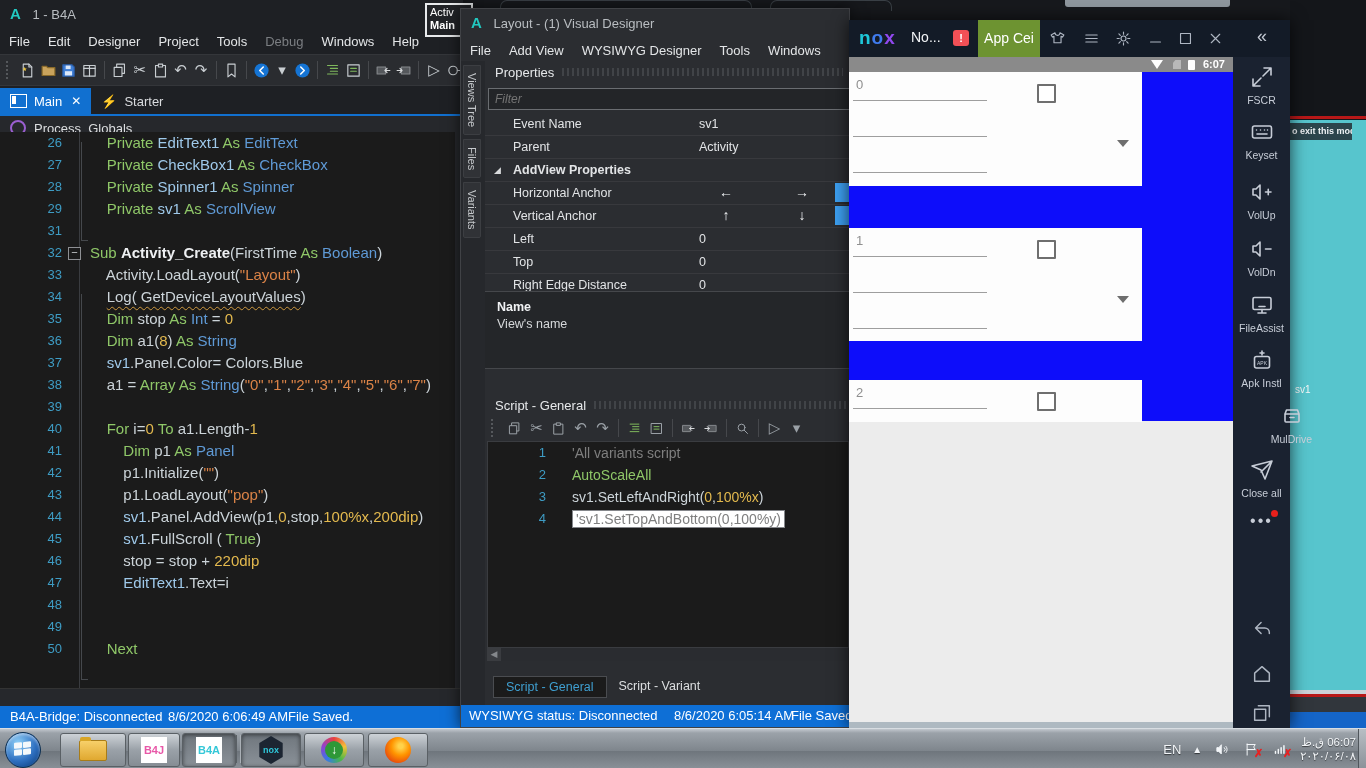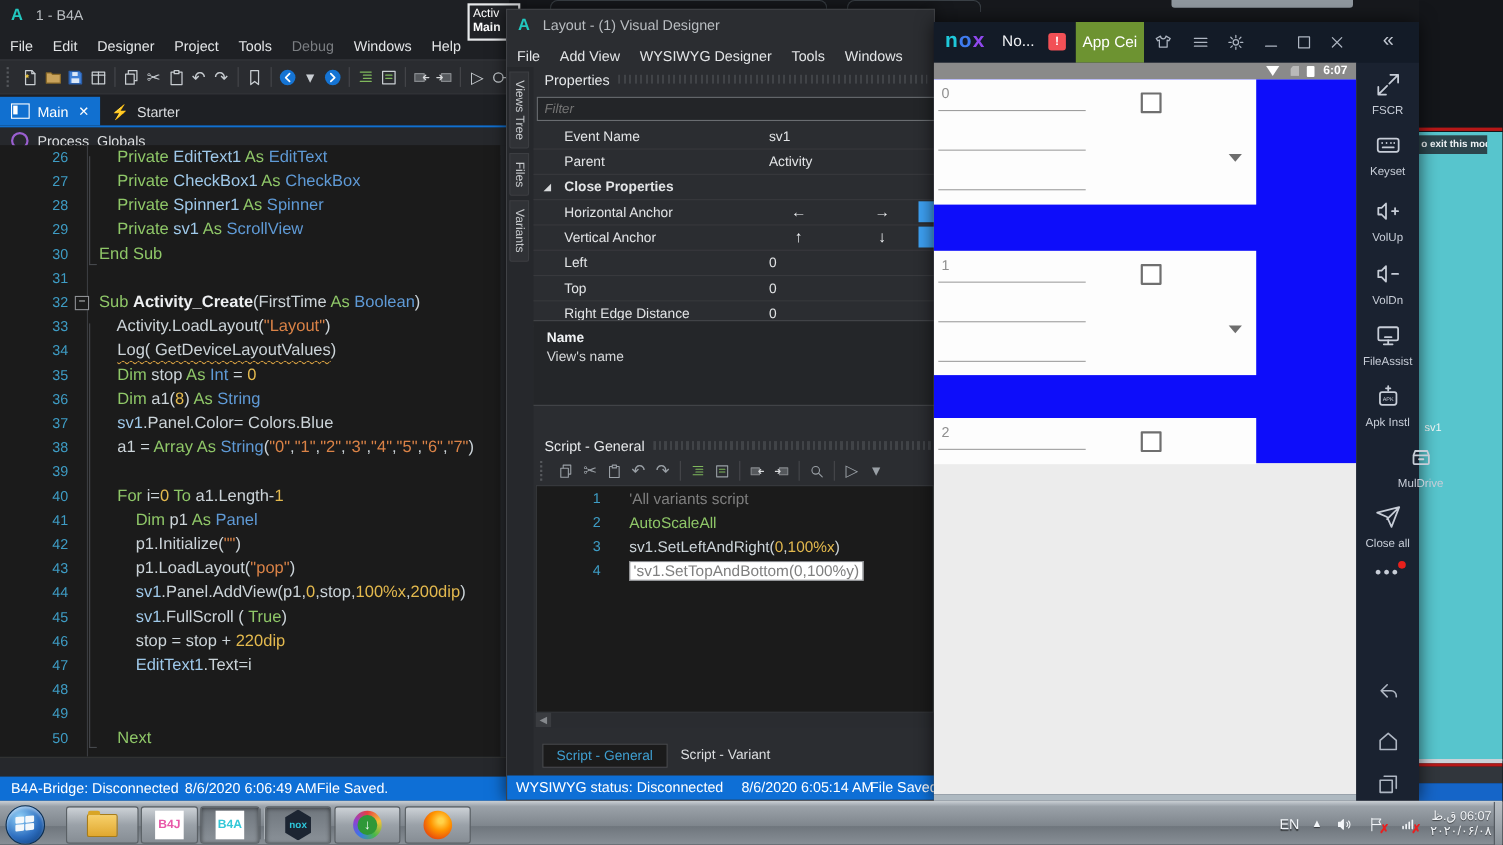--- a/index.html
+++ b/index.html
@@ -331,21 +331,20 @@
       <span class="globeico"></span>
       <span>Process_Globals</span>
     </div>
     <div id="code-main" class="abs">
       <div class="scopeline" style="left:81px;top:10px;height:98px;"></div>
       <div class="scopeline" style="left:81px;top:162px;height:385px;"></div>
     <div class="cline"><span class="lnum">26</span><span class="ltext"><span class="tk-ind">    </span><span class="tk-kw">Private</span><span class="tk-pl"> </span><span class="tk-vw">EditText1</span><span class="tk-pl"> </span><span class="tk-kw">As</span><span class="tk-pl"> </span><span class="tk-ty">EditText</span></span></div>
         <div class="cline"><span class="lnum">27</span><span class="ltext"><span class="tk-ind">    </span><span class="tk-kw">Private</span><span class="tk-pl"> </span><span class="tk-vw">CheckBox1</span><span class="tk-pl"> </span><span class="tk-kw">As</span><span class="tk-pl"> </span><span class="tk-ty">CheckBox</span></span></div>
         <div class="cline"><span class="lnum">28</span><span class="ltext"><span class="tk-ind">    </span><span class="tk-kw">Private</span><span class="tk-pl"> </span><span class="tk-vw">Spinner1</span><span class="tk-pl"> </span><span class="tk-kw">As</span><span class="tk-pl"> </span><span class="tk-ty">Spinner</span></span></div>
         <div class="cline"><span class="lnum">29</span><span class="ltext"><span class="tk-ind">    </span><span class="tk-kw">Private</span><span class="tk-pl"> </span><span class="tk-vw">sv1</span><span class="tk-pl"> </span><span class="tk-kw">As</span><span class="tk-pl"> </span><span class="tk-ty">ScrollView</span></span></div>
-        <div class="cline"><span class="lnum">30</span><span class="ltext"><span class="tk-kw">End Sub</span></span></div>
         <div class="cline"><span class="lnum">31</span><span class="ltext"></span></div>
         <div class="cline"><span class="lnum">32</span><span class="fold">−</span><span class="ltext"><span class="tk-kw">Sub</span><span class="tk-pl"> </span><span class="tk-bd">Activity_Create</span><span class="tk-pl">(FirstTime </span><span class="tk-kw">As</span><span class="tk-pl"> </span><span class="tk-ty">Boolean</span><span class="tk-pl">)</span></span></div>
         <div class="cline"><span class="lnum">33</span><span class="ltext"><span class="tk-ind">    </span><span class="tk-pl">Activity.LoadLayout(</span><span class="tk-st">"Layout"</span><span class="tk-pl">)</span></span></div>
         <div class="cline"><span class="lnum">34</span><span class="ltext"><span class="tk-ind">    </span><span class="tk-sq">Log( GetDeviceLayoutValues</span><span class="tk-pl">)</span></span></div>
         <div class="cline"><span class="lnum">35</span><span class="ltext"><span class="tk-ind">    </span><span class="tk-kw">Dim</span><span class="tk-pl"> stop </span><span class="tk-kw">As</span><span class="tk-pl"> </span><span class="tk-ty">Int</span><span class="tk-pl"> = </span><span class="tk-nu">0</span></span></div>
         <div class="cline"><span class="lnum">36</span><span class="ltext"><span class="tk-ind">    </span><span class="tk-kw">Dim</span><span class="tk-pl"> a1(</span><span class="tk-nu">8</span><span class="tk-pl">) </span><span class="tk-kw">As</span><span class="tk-pl"> </span><span class="tk-ty">String</span></span></div>
         <div class="cline"><span class="lnum">37</span><span class="ltext"><span class="tk-ind">    </span><span class="tk-vw">sv1</span><span class="tk-pl">.Panel.Color= Colors.Blue</span></span></div>
         <div class="cline"><span class="lnum">38</span><span class="ltext"><span class="tk-ind">    </span><span class="tk-pl">a1 = </span><span class="tk-kw">Array</span><span class="tk-pl"> </span><span class="tk-kw">As</span><span class="tk-pl"> </span><span class="tk-ty">String</span><span class="tk-pl">(</span><span class="tk-st">"0"</span><span class="tk-pl">,</span><span class="tk-st">"1"</span><span class="tk-pl">,</span><span class="tk-st">"2"</span><span class="tk-pl">,</span><span class="tk-st">"3"</span><span class="tk-pl">,</span><span class="tk-st">"4"</span><span class="tk-pl">,</span><span class="tk-st">"5"</span><span class="tk-pl">,</span><span class="tk-st">"6"</span><span class="tk-pl">,</span><span class="tk-st">"7"</span><span class="tk-pl">)</span></span></div>
         <div class="cline"><span class="lnum">39</span><span class="ltext"></span></div>
         <div class="cline"><span class="lnum">40</span><span class="ltext"><span class="tk-ind">    </span><span class="tk-kw">For</span><span class="tk-pl"> i=</span><span class="tk-nu">0</span><span class="tk-pl"> </span><span class="tk-kw">To</span><span class="tk-pl"> a1.Length-</span><span class="tk-nu">1</span></span></div>
@@ -401,21 +400,21 @@
         <div class="prow">
           <span class="plabel">Event Name</span>
           <span class="pvalue">sv1</span>
         </div>
         <div class="prow">
           <span class="plabel">Parent</span>
           <span class="pvalue">Activity</span>
         </div>
         <div class="prow">
           <span class="ptri">◢</span>
-          <span class="plabel pgroup">Close Properties</span>
+          <span class="plabel pgroup">AddView Properties</span>
         </div>
         <div class="prow">
           <span class="plabel">Horizontal Anchor</span>
           <span class="acell">
             <span class="abtn a1">←</span>
             <span class="abtn a2">→</span>
             <span class="abtn both">←</span>
           </span>
         </div>
         <div class="prow">

